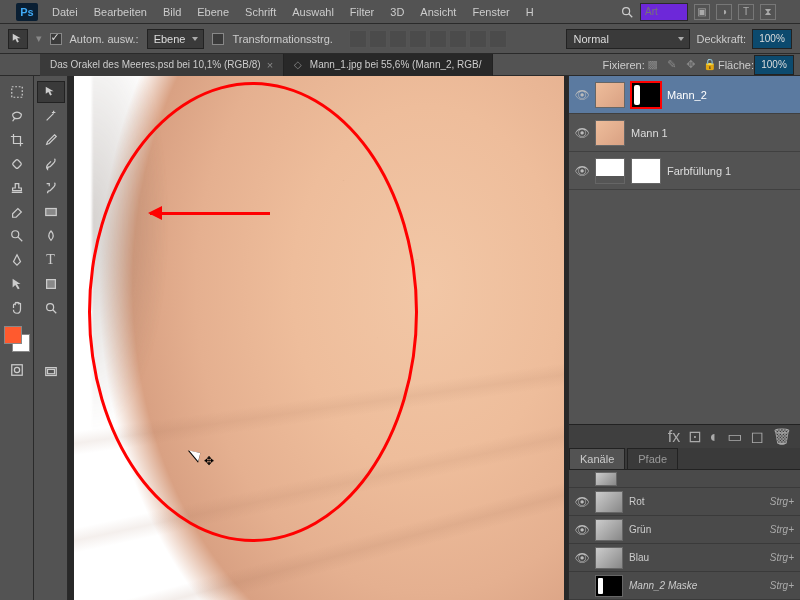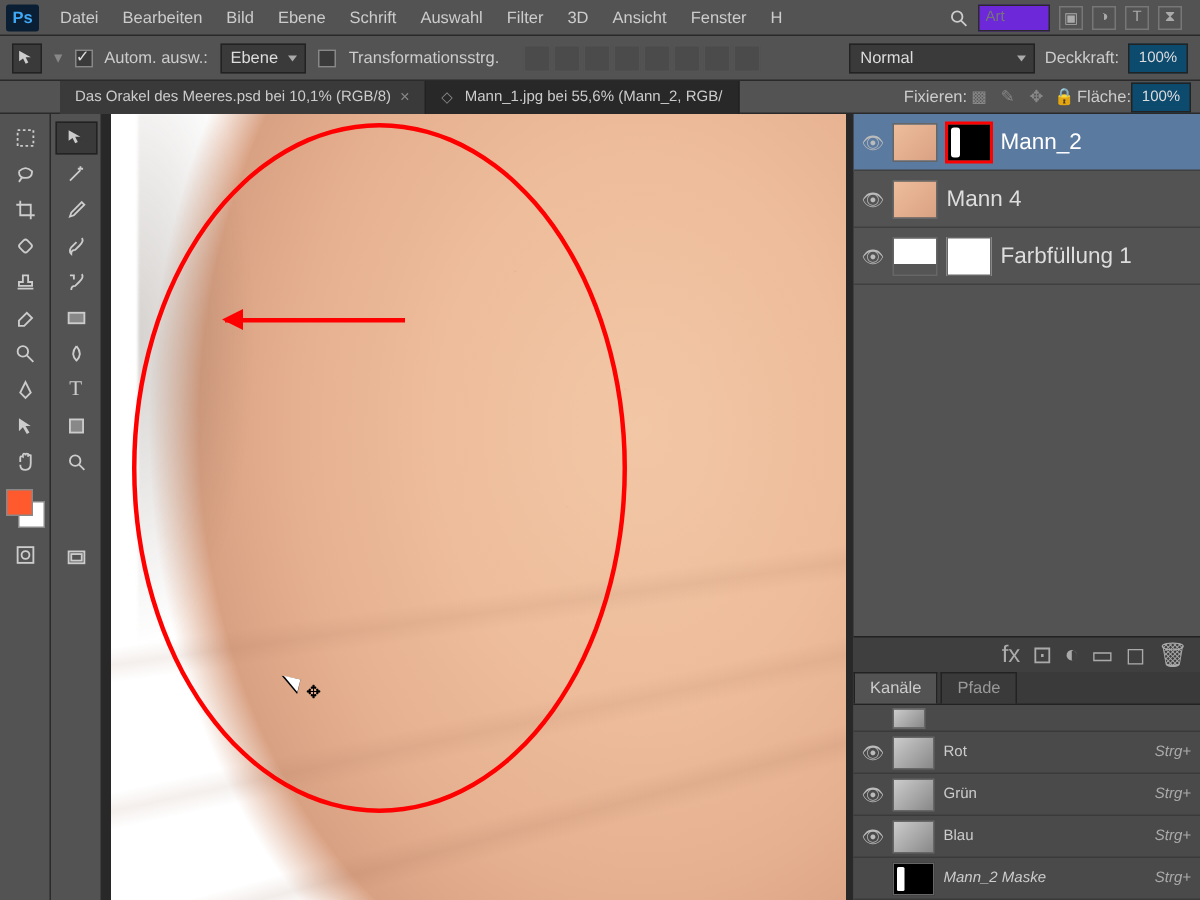--- a/index.html
+++ b/index.html
@@ -1,17 +1,17 @@
 <!DOCTYPE html>
 <html><head>
 <meta charset="utf-8">
 <style>
 * { margin:0; padding:0; box-sizing:border-box; font-family:"Segoe UI",Tahoma,sans-serif; user-select:none; }
 body { width:800px; height:600px; background:#535353; overflow:hidden; position:relative; color:#ccc; font-size:11px; }
-.menubar { height:24px; background:#535353; display:flex; align-items:center; padding:0 4px; gap:0; border-bottom:1px solid #2a2a2a; }
+.menubar { height:24px; background:#535353; display:flex; align-items:center; padding:0 16px; gap:0; border-bottom:1px solid #2a2a2a; }
 .ps-logo { width:22px; height:18px; background:#0a1f33; color:#3fa9f5; font-weight:bold; font-size:11px; display:flex; align-items:center; justify-content:center; margin-right:6px; border-radius:2px; }
 .menu-item { padding:3px 8px; color:#ccc; font-size:11px; cursor:default; }
 .menu-right { margin-left:auto; display:flex; align-items:center; gap:6px; padding-right:8px; }
 .search-box { background:#6d28d9; border:1px solid #2a2a2a; height:18px; width:48px; padding:0 4px; color:#aaa; font-size:10px; }
 .mini-icon { width:16px; height:16px; border:1px solid #777; display:flex; align-items:center; justify-content:center; font-size:10px; color:#aaa; }
 .optbar { height:30px; background:#535353; border-bottom:1px solid #2a2a2a; display:flex; align-items:center; padding:0 8px; gap:8px; }
 .optbar .tool-ind { width:20px; height:20px; background:#3a3a3a; border:1px solid #222; display:flex; align-items:center; justify-content:center; }
 .chk { width:12px; height:12px; border:1px solid #888; background:#3a3a3a; display:inline-block; position:relative; }
 .chk.on::after { content:"✓"; position:absolute; top:-3px; left:0; font-size:11px; color:#ddd; }
 .dd { background:#3a3a3a; border:1px solid #222; height:20px; padding:0 18px 0 6px; display:flex; align-items:center; position:relative; font-size:11px; color:#ddd; }
@@ -66,21 +66,21 @@
 .layer-row { height:38px; display:flex; align-items:center; padding:0 6px; gap:6px; border-bottom:1px solid #404040; }
 .layer-row.sel { background:#5b7aa0; }
 .vis { width:14px; height:14px; display:flex; align-items:center; justify-content:center; color:#bbb; font-size:12px; }
 .thumb { width:30px; height:26px; border:1px solid #666; background:#fff; background-size:cover; }
 .thumb.skin-th { background:linear-gradient(135deg,#eebd9b,#d9a183); }
 .thumb.mask { background:#000; position:relative; }
 .thumb.mask::after { content:""; position:absolute; left:2px; top:2px; width:6px; height:20px; background:#fff; border-radius:2px; }
 .thumb.redsel { outline:2px solid #ff0000; outline-offset:-1px; }
 .thumb.fill { background:linear-gradient(to bottom,#fff 70%,#555 70%); }
 .thumb.white { background:#fff; }
-.lname { font-size:15px; color:#ddd; }
+.lname { font-size:11px; color:#ddd; }
 .layer-row.sel .lname { color:#fff; }
 .panel-footer { height:24px; background:#3f3f3f; border-top:1px solid #222; display:flex; align-items:center; justify-content:flex-end; gap:8px; padding:0 8px; }
 .panel-footer span { color:#aaa; font-size:16px; }
 .ch-tabs { height:22px; background:#3a3a3a; display:flex; align-items:flex-end; border-bottom:1px solid #222; }
 .ch-tab { padding:4px 10px; font-size:11px; color:#ccc; background:#535353; border:1px solid #222; border-bottom:none; margin-right:2px; }
 .ch-tab.inactive { background:#3a3a3a; color:#999; }
 .channels { background:#4a4a4a; }
 .ch-row { height:28px; display:flex; align-items:center; padding:0 6px; gap:6px; border-bottom:1px solid #3a3a3a; font-size:10px; }
 .ch-thumb { width:28px; height:22px; border:1px solid #666; background:#ddd; }
 .ch-thumb.gray { background:linear-gradient(135deg,#ccc,#888); }
@@ -315,21 +315,21 @@
     <div class="layers">
       <div class="layer-row sel">
         <span class="vis">👁</span>
         <div class="thumb skin-th"></div>
         <div class="thumb mask redsel"></div>
         <span class="lname">Mann_2</span>
       </div>
       <div class="layer-row">
         <span class="vis">👁</span>
         <div class="thumb skin-th"></div>
-        <span class="lname">Mann 4</span>
+        <span class="lname">Mann 1</span>
       </div>
       <div class="layer-row">
         <span class="vis">👁</span>
         <div class="thumb fill"></div>
         <div class="thumb white"></div>
         <span class="lname">Farbfüllung 1</span>
       </div>
     </div>
 
     <div class="panel-footer">

